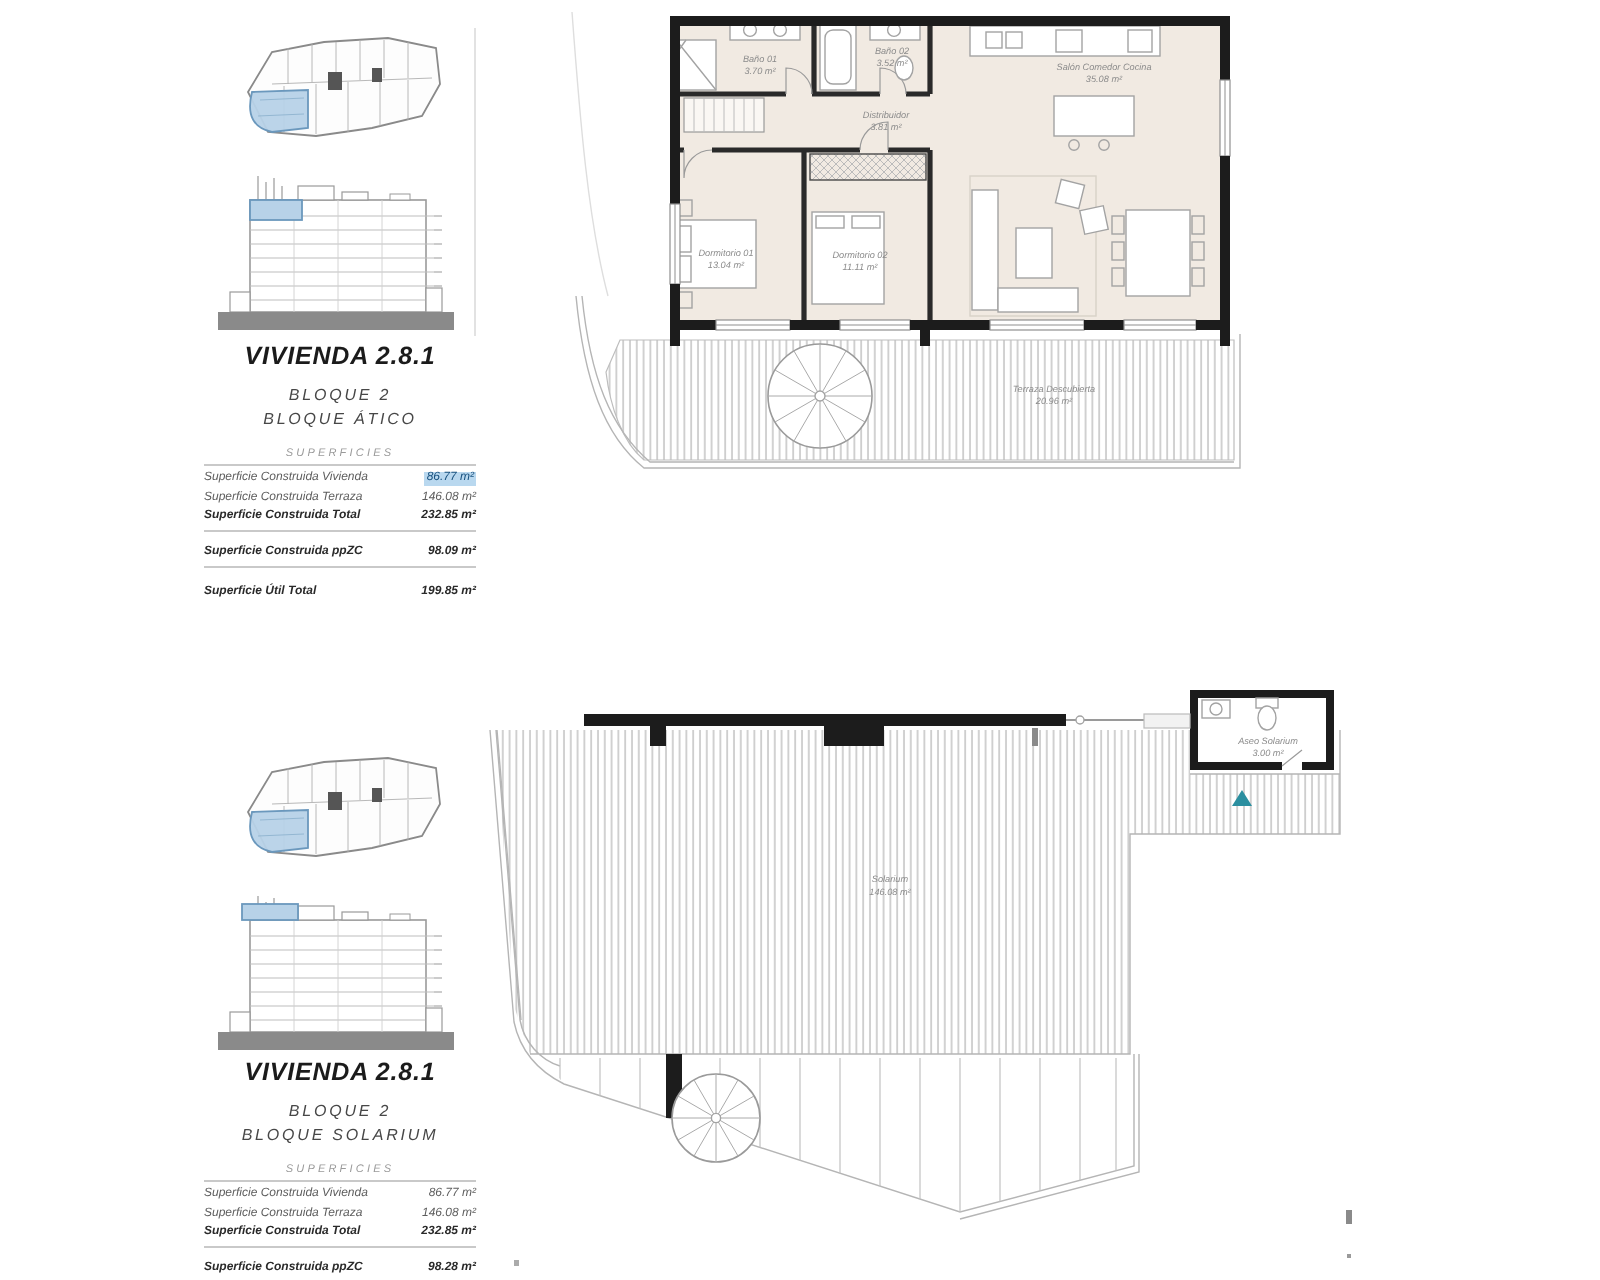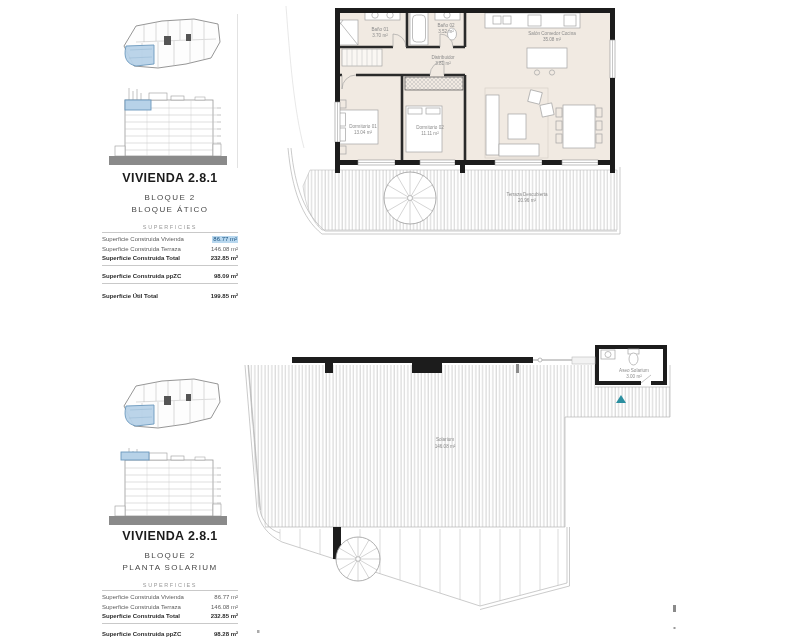--- a/index.html
+++ b/index.html
@@ -1,17 +1,17 @@
 <!DOCTYPE html>
 <html><head>
 <meta charset="utf-8">
 <style>
   html,body{margin:0;padding:0;background:#fff;}
   #sheet{position:relative;width:800px;height:640px;background:#ffffff;overflow:hidden;
-         font-family:"Liberation Sans",sans-serif;}
+         font-family:"Liberation Sans",sans-serif;font-style:italic;}
   .abs{position:absolute;}
   
   .panel{width:140px;text-align:center;}
   .title{font-size:12.5px;font-weight:bold;color:#1b1b1b;letter-spacing:.4px;}
   .subtitle{margin-top:7px;font-size:8px;letter-spacing:1.4px;color:#474747;line-height:1.45;}
   .surf-head{margin-top:9px;font-size:5.5px;letter-spacing:1.6px;color:#9a9a9a;}
   .hr{border-top:1px solid #c9c9c9;height:0;margin:2px 2px;}
   .t-row{display:flex;justify-content:space-between;align-items:center;
          font-size:6px;color:#5d5d5d;padding:1.2px 2px;line-height:1.15;}
   .t-row.bold{font-weight:bold;color:#2a2a2a;}
@@ -253,21 +253,21 @@
     <rect x="16" y="8" width="28" height="8" fill="#b7d2e8" stroke="#6b98bd" stroke-width="0.9"></rect>
     <rect x="10" y="62" width="10" height="10" fill="#fff" stroke="#9a9a9a" stroke-width="0.6"></rect>
     <rect x="108" y="60" width="8" height="12" fill="#fff" stroke="#9a9a9a" stroke-width="0.6"></rect>
     <rect x="4" y="72" width="118" height="9" fill="#8a8a8a"></rect>
   </svg>
 
   <div class="abs panel" style="left:100px;top:529px;">
     <div class="title">VIVIENDA 2.8.1</div>
     <div class="subtitle">
       <div>BLOQUE 2</div>
-      <div>PLANTA SOLARIUM</div>
+      <div>BLOQUE SOLARIUM</div>
     </div>
     <div class="surf-head">SUPERFICIES</div>
     <div class="hr"></div>
     <div class="t-row">
       <span class="lbl">Superficie Construida Vivienda</span>
       <span class="val">86.77 m²</span>
     </div>
     <div class="t-row">
       <span class="lbl">Superficie Construida Terraza</span>
       <span class="val">146.08 m²</span>

